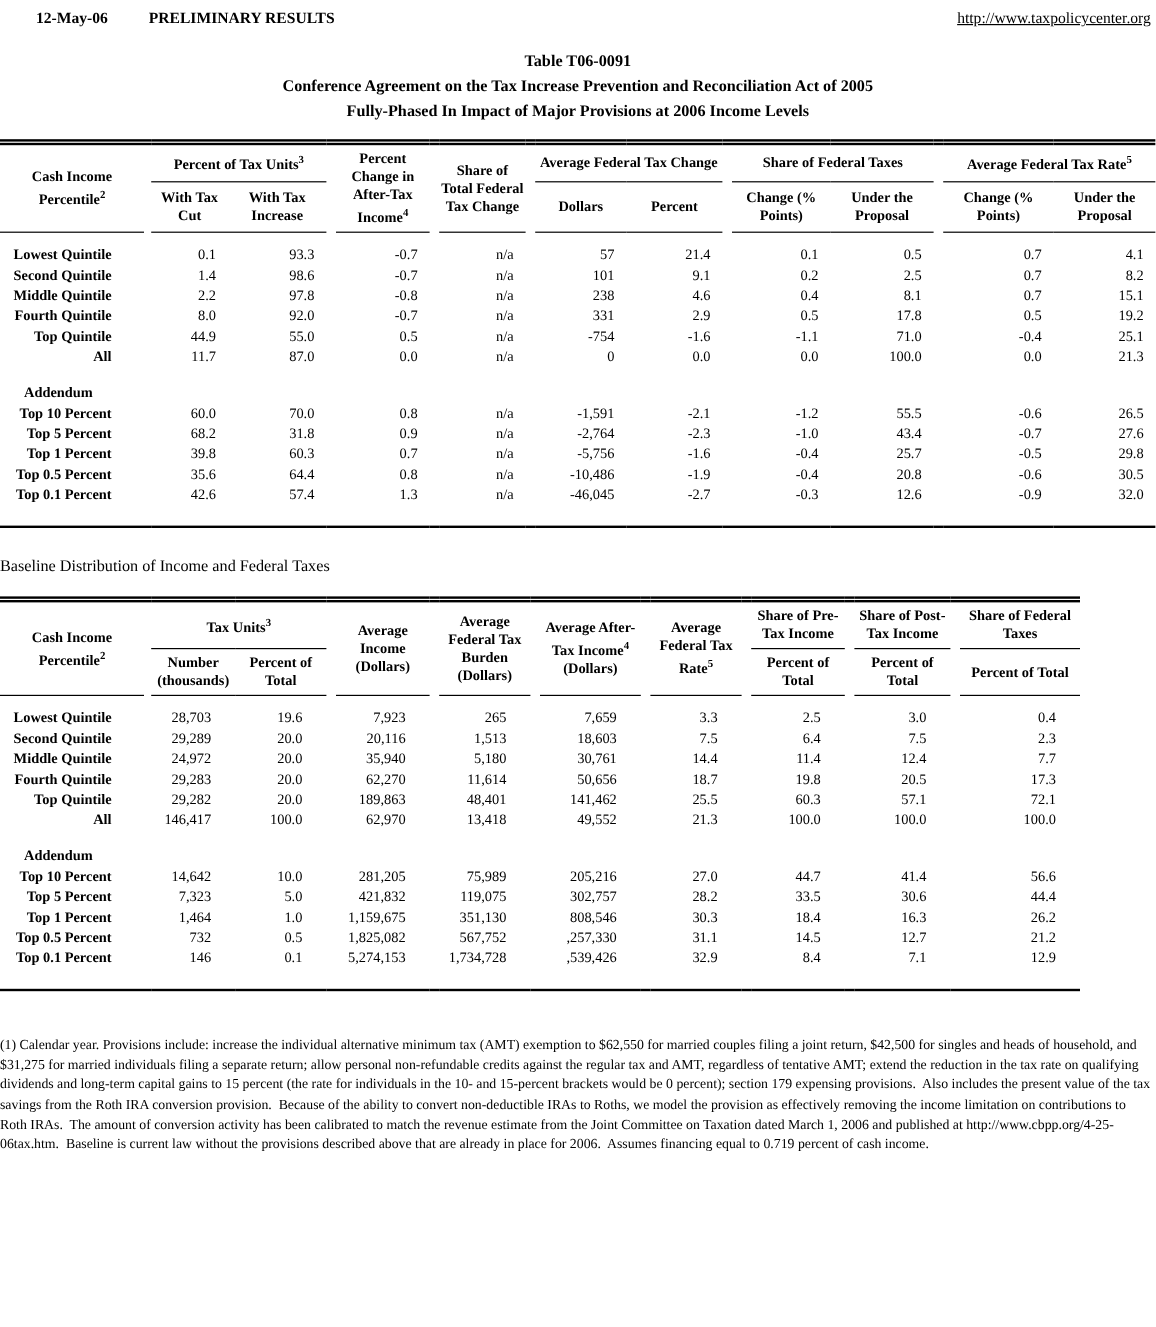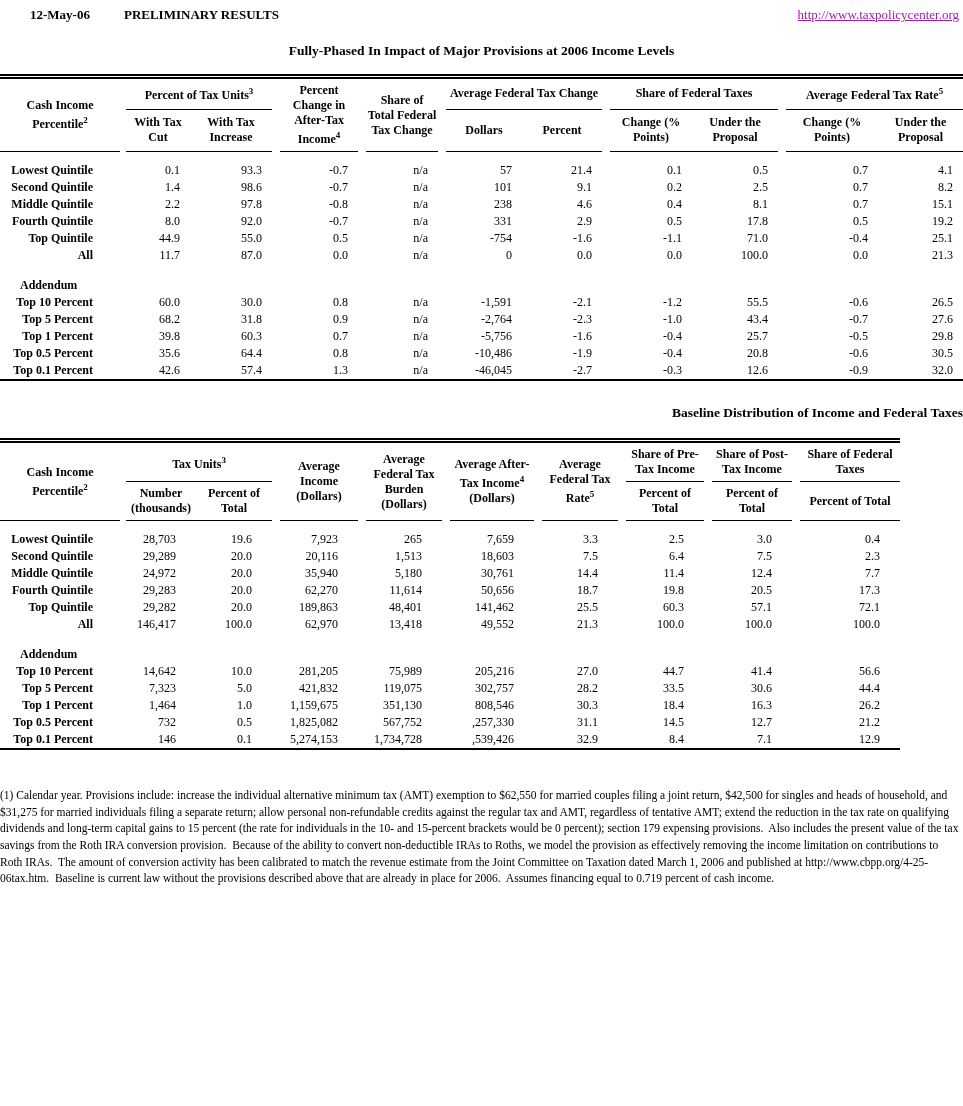--- a/index.html
+++ b/index.html
@@ -7,58 +7,60 @@
   body {
     width:963px; color:#000;
     font-family:"Liberation Serif","DejaVu Serif",serif;
   }
   .page { width:963px; padding-top:5px; }
 
   
   .topbar { display:flex; align-items:flex-start; padding:2px 4px 0 30px; font-size:13px; }
   .topbar .date, .topbar .status { font-weight:bold; }
   .topbar .status { margin-left:34px; }
-  .topbar .link { margin-left:auto; color:#a21caf; text-decoration:underline; cursor:pointer;padding-left:36px; }
+  .topbar .link { margin-left:auto; color:#000000; text-decoration:underline; cursor:pointer;padding-left:36px; }
 
   
   .titles { margin-top:17px; text-align:center; font-weight:bold; font-size:13.5px; line-height:21px; }
   sup { font-size:9px; }
 
   
   table { border-collapse:collapse; table-layout:fixed; font-size:12px; }
   .t1 { width:963px; margin-top:13px; border-top:5px double #000; border-bottom:2px solid #000; }
   .t2 { width:900px; margin-top:15px; border-top:5px double #000; border-bottom:2px solid #000; }
   th { font-weight:bold; text-align:center; vertical-align:middle; line-height:15px; padding:4px 1px; }
   th.hb, th.gb { border-bottom:1px solid #000; }
   td { line-height:17px; font-weight:normal; }
   td.num { text-align:right; padding-right:10px; }
   .t2 td.num { padding-right:20px; }
   td.lbl { font-weight:bold; text-align:right; padding-right:27px; }
   tr.section td.lbl { text-align:left; padding-left:20px; padding-right:0; }
   tr.blank td { height:13px; line-height:13px; }
   tbody tr:first-child td { padding-top:10px; }
-  tbody tr:last-child td { }
-
-  .t2-titles { margin-top:21px; text-align:right; font-weight:bold; font-size:13.5px; line-height:21px; }
+  tbody tr:last-child td { padding-bottom:17px; }
+
+  .t2-titles { margin-top:21px; text-align:left; font-weight:normal; font-size:13.5px; line-height:21px; }
 
   
   .footnotes { margin-top:4px; font-size:11.5px; line-height:16.6px; white-space:pre-wrap; padding-right:2px; }
 </style>
 </head>
 <body>
 
 <div class="page">
 
   <div class="topbar">
     <span class="date">12-May-06</span>
     <span class="status">PRELIMINARY RESULTS</span>
     <a class="link">http://www.taxpolicycenter.org</a>
   </div>
 
   <div class="titles">
+    <div>Table T06-0091</div>
+    <div>Conference Agreement on the Tax Increase Prevention and Reconciliation Act of 2005</div>
     <div>Fully-Phased In Impact of Major Provisions at 2006 Income Levels</div>
   </div>
 
   <table class="t1">
     <colgroup>
       <col style="width:120px">
         <col style="width:6px">
       <col style="width:64px">
         <col style="width:82px">
         <col style="width:8px">
@@ -253,21 +255,21 @@
         <td class="num"></td>
         <td class="num"></td>
         <td></td>
         <td class="num"></td>
         <td class="num"></td>
       </tr>
         <tr>
         <td class="lbl">Top 10 Percent</td>
         <td></td>
         <td class="num">60.0</td>
-        <td class="num">30.0</td>
+        <td class="num">70.0</td>
         <td></td>
         <td class="num">0.8</td>
         <td></td>
         <td class="num">n/a</td>
         <td></td>
         <td class="num">-1,591</td>
         <td class="num">-2.1</td>
         <td></td>
         <td class="num">-1.2</td>
         <td class="num">55.5</td>

